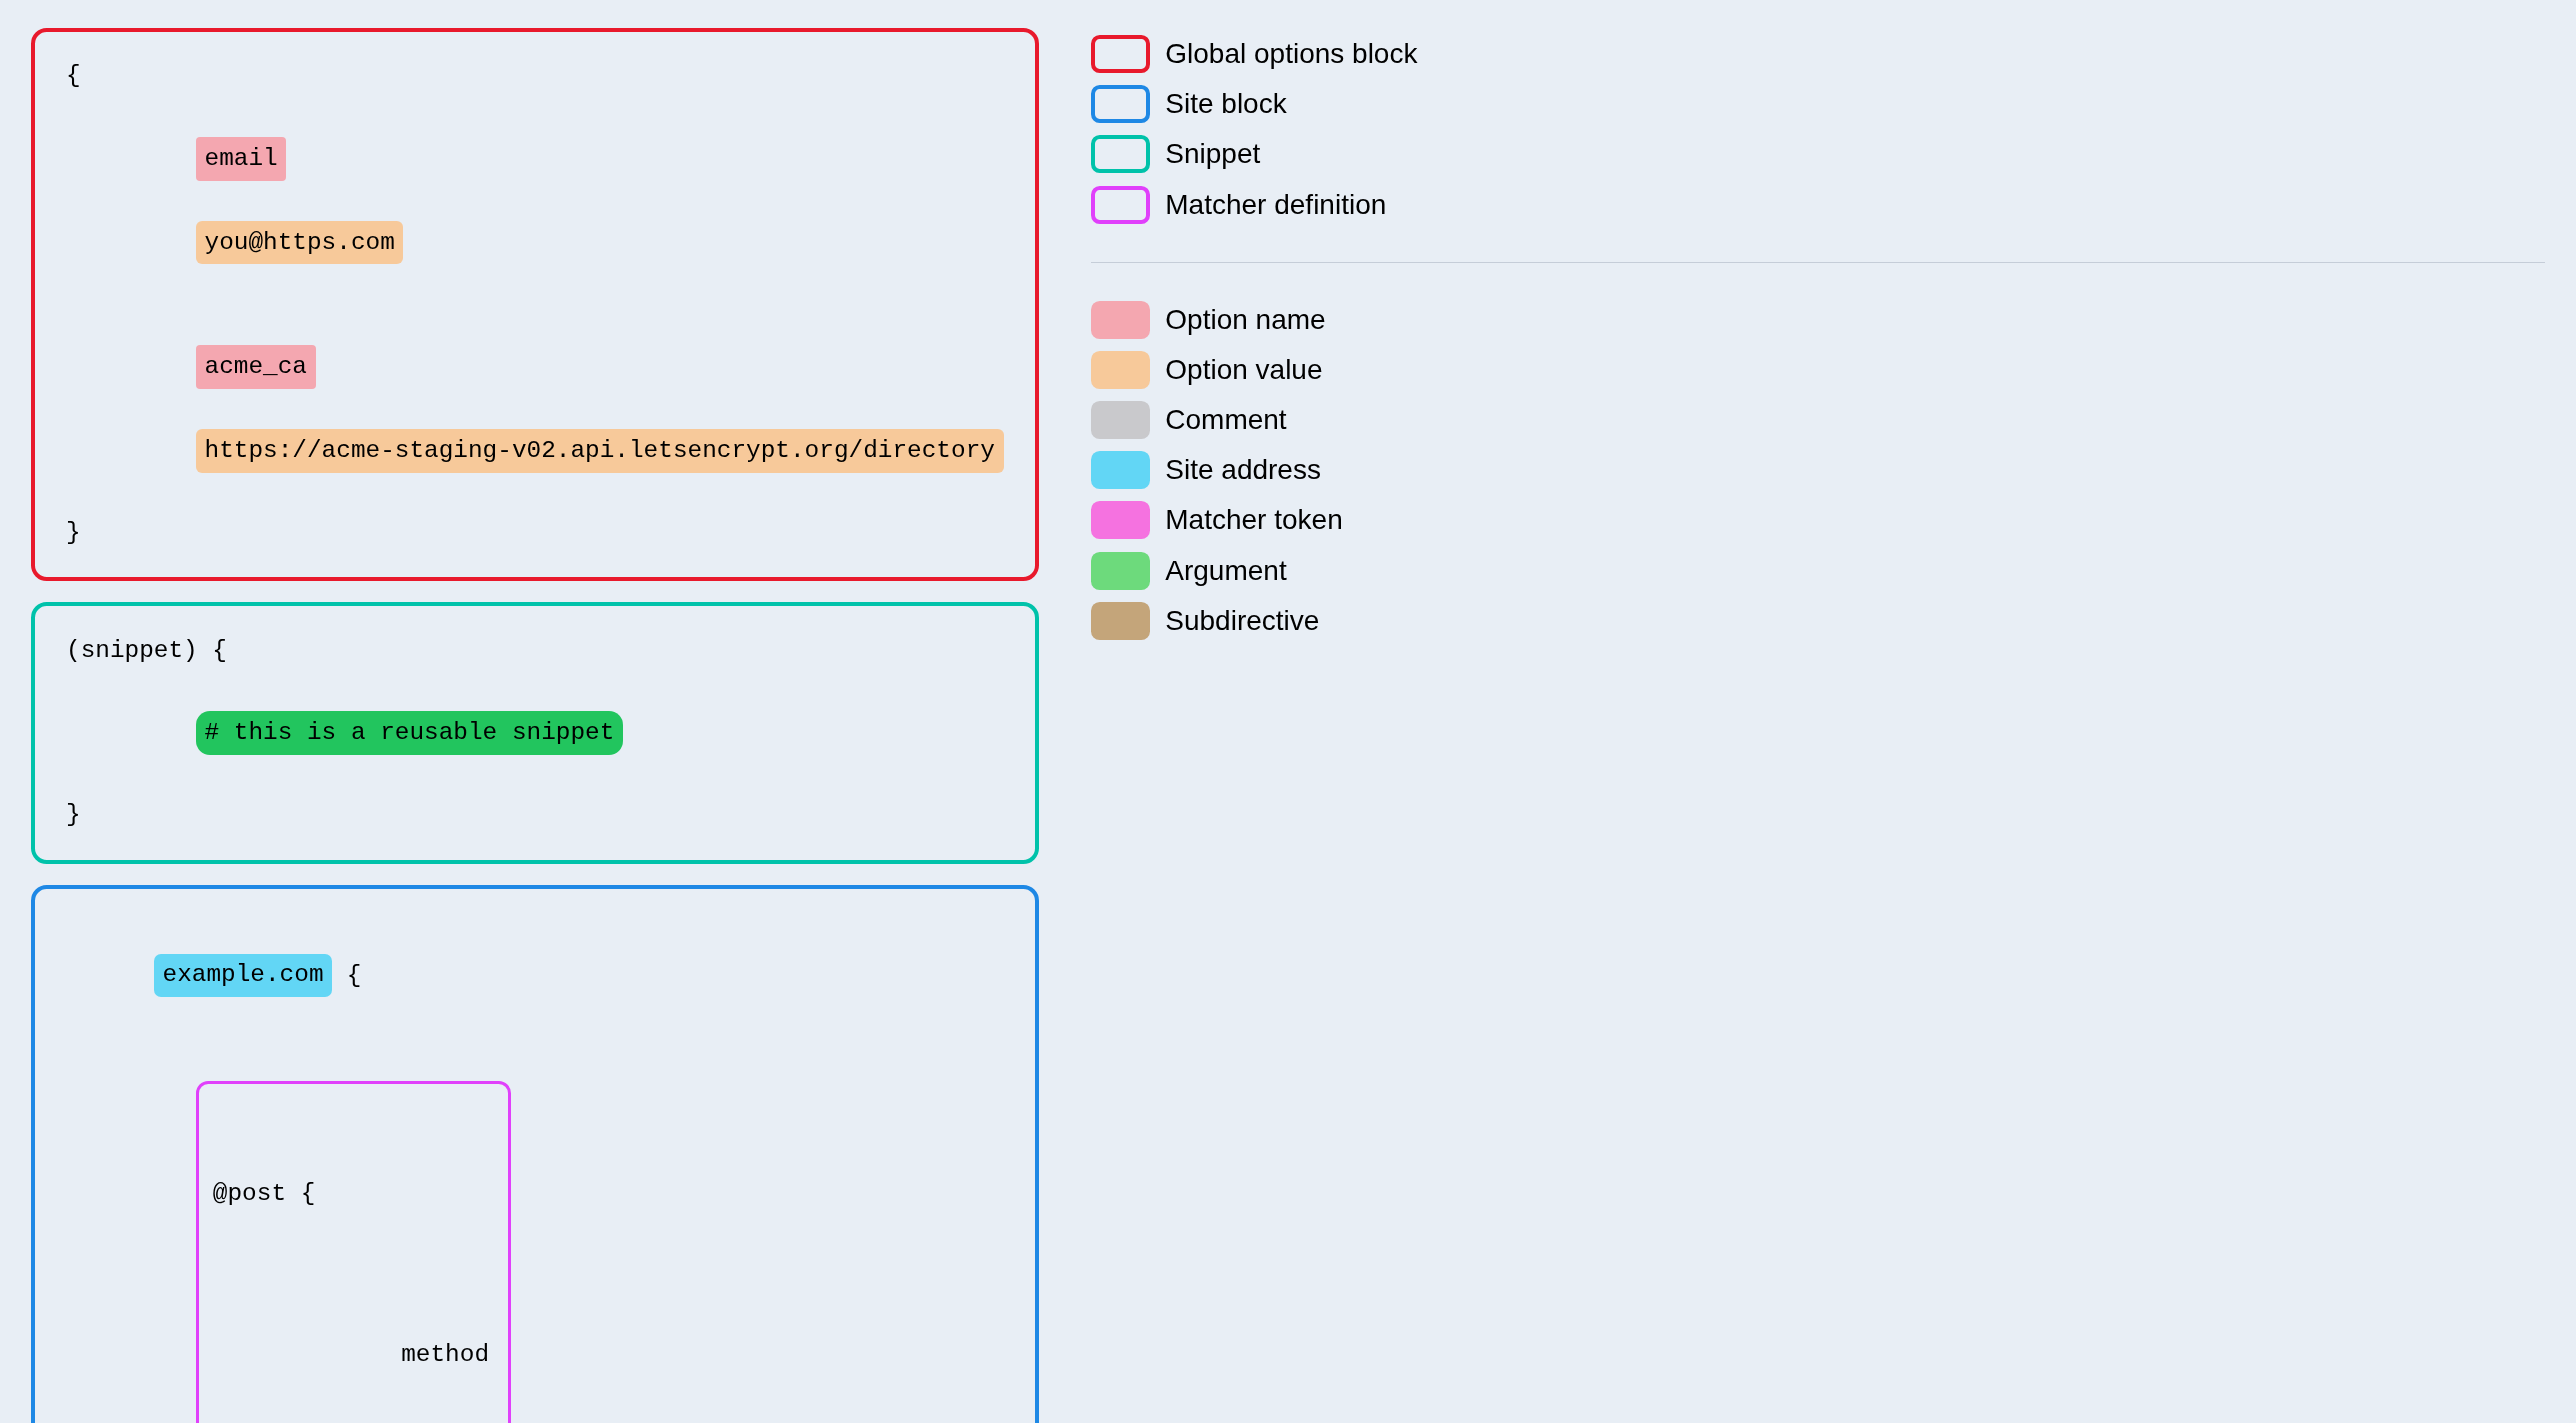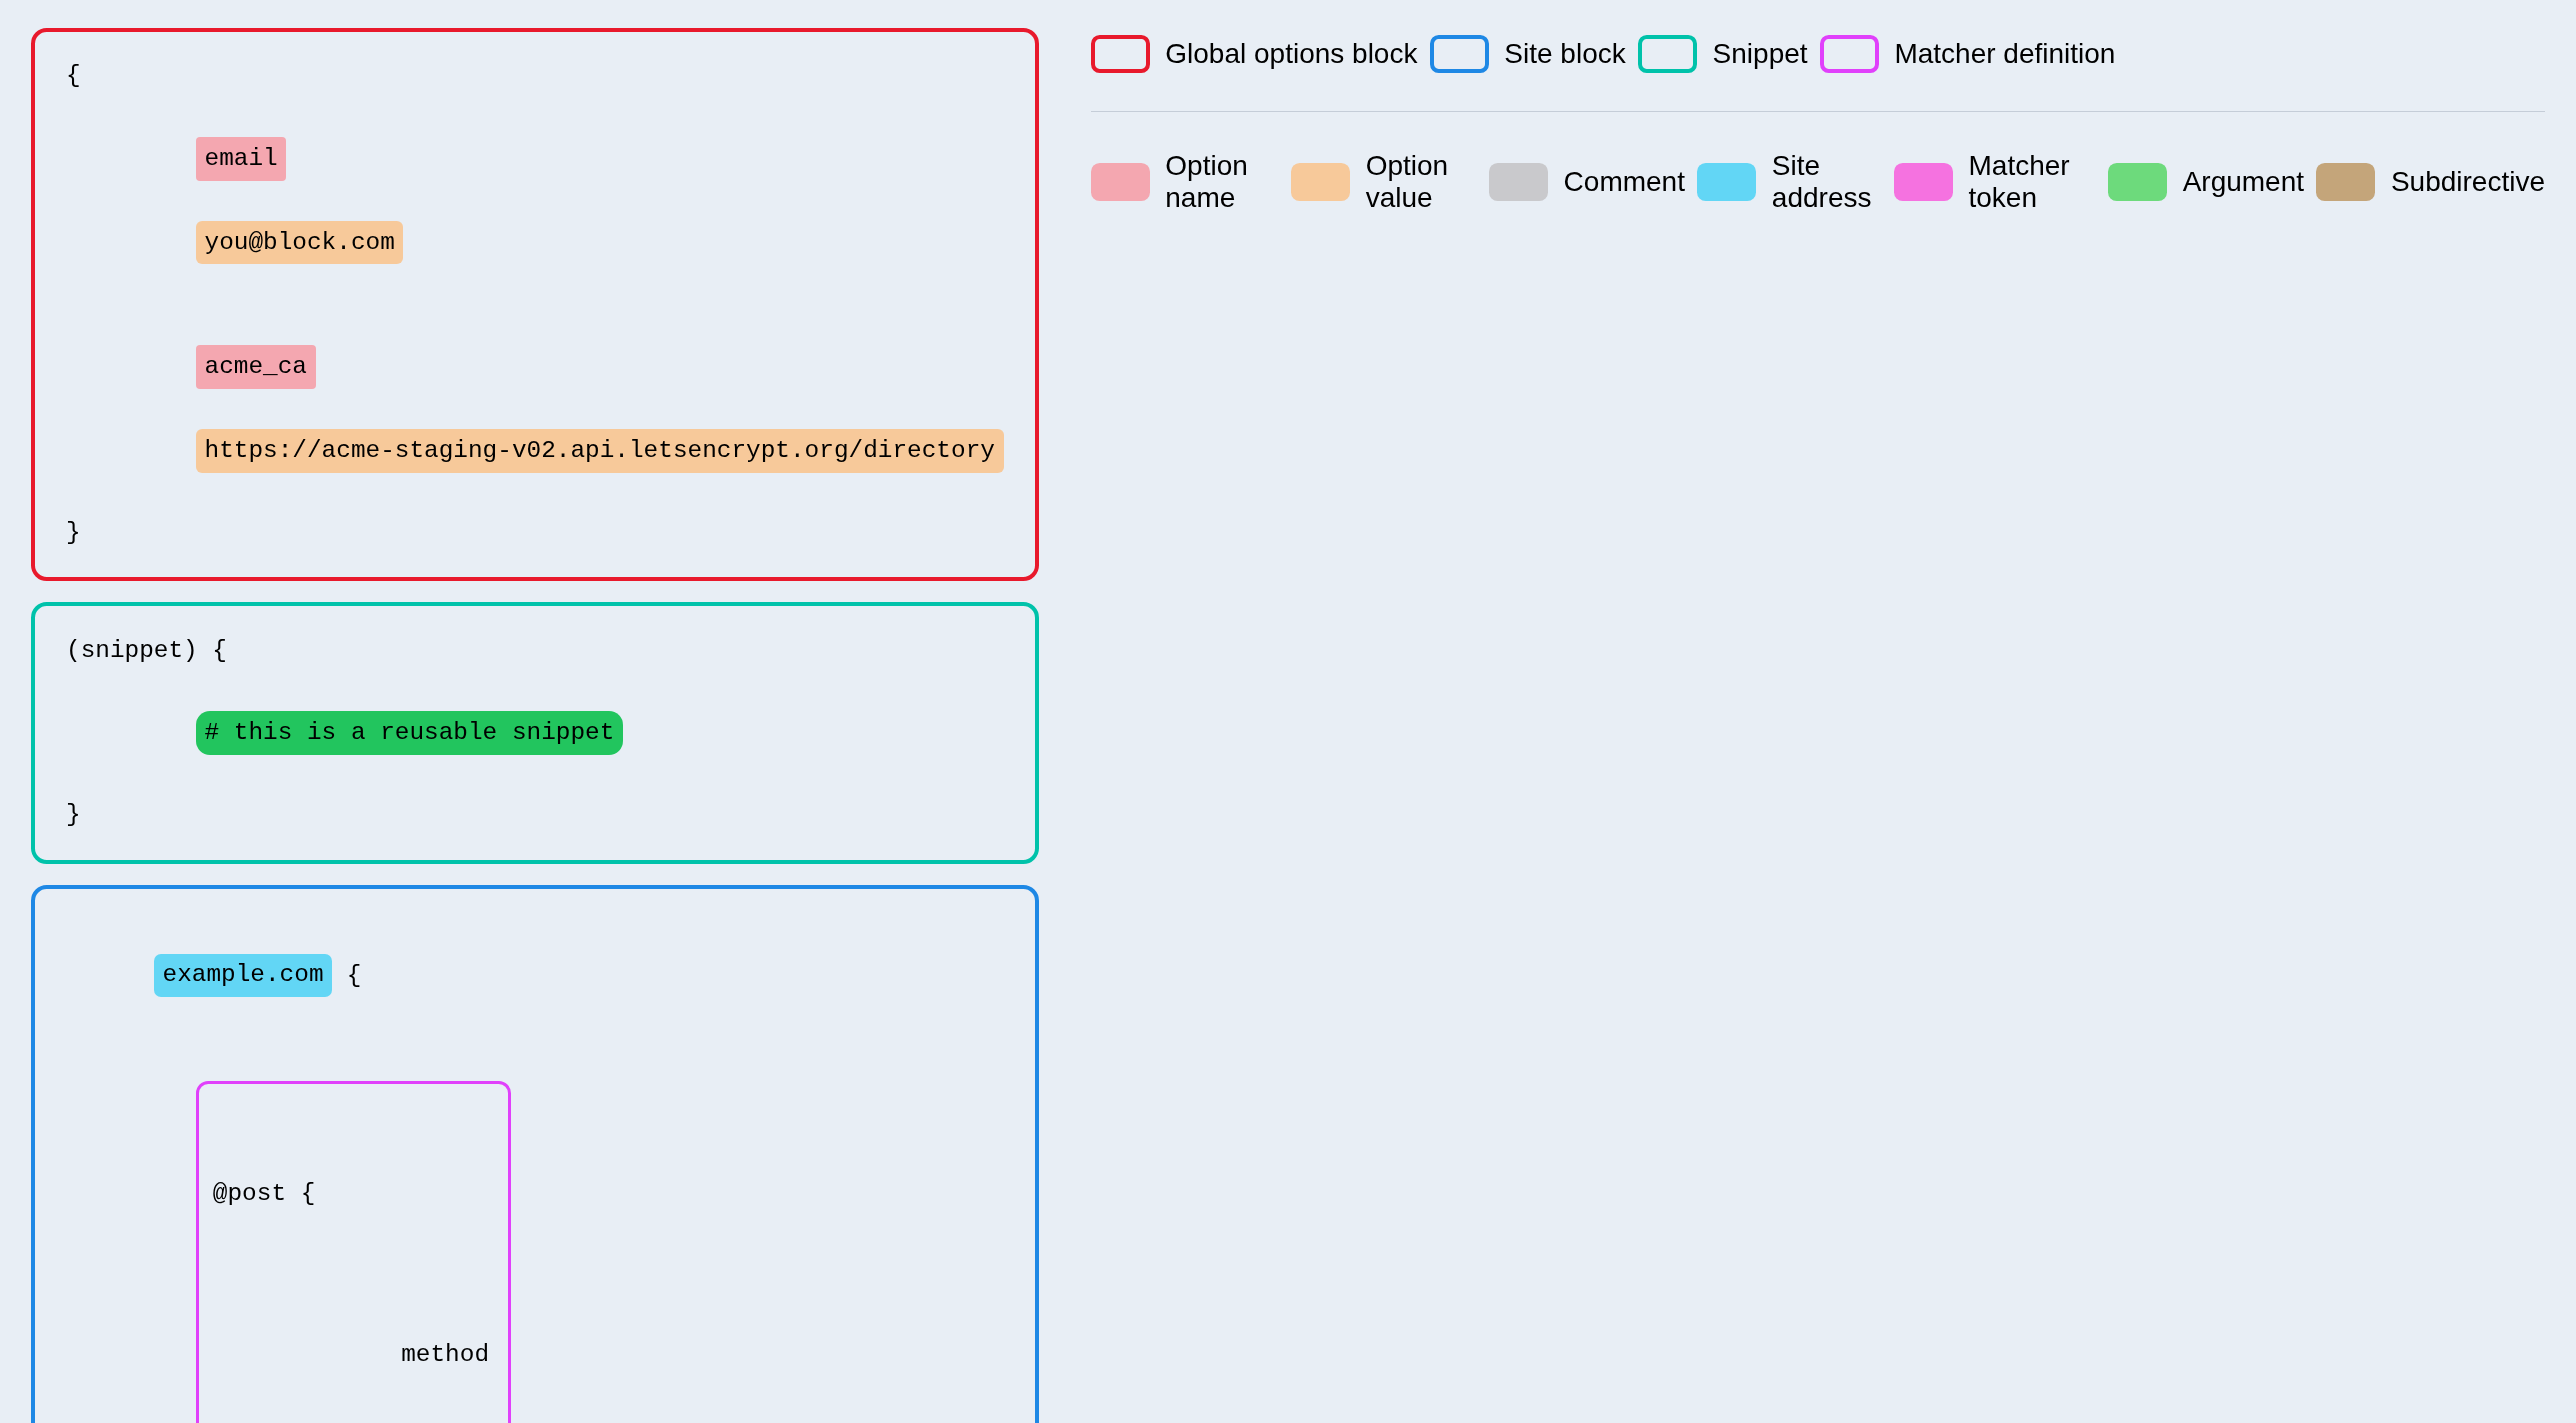--- a/index.html
+++ b/index.html
@@ -79,21 +79,21 @@
     .indent1 { margin-left: 42px; }
 
     .code-line {
       display: block;
       white-space: pre;
     }
 
     
     .legend-section {
       display: flex;
-      flex-direction: row;
+      flex-direction: column;
       gap: 12.2px;
     }
     .legend-box {
       display: inline-block;
       width: 59px;
       height: 38px;
       border-radius: 8.7px;
       border-width: 4.4px;
       border-style: solid;
       background: transparent;
@@ -127,21 +127,21 @@
 </head>
 <body>
 
 <div class="left-panel">
 
   <div class="code-block block-red">
     <span class="code-line plain-text">{</span>
     <span class="code-line indent1">
       <span class="tok-option-name">email</span>
       <span style="display:inline-block;width:10.4px;"></span>
-      <span class="tok-option-value">you@block.com</span>
+      <span class="tok-option-value">you@https.com</span>
     </span>
     <span class="code-line indent1">
       <span class="tok-option-name">acme_ca</span>
       <span style="display:inline-block;width:10.4px;"></span>
       <span class="tok-option-value">https://acme-staging-v02.api.letsencrypt.org/directory</span>
     </span>
     <span class="code-line plain-text">}</span>
   </div>
 
   <div class="code-block block-teal">

